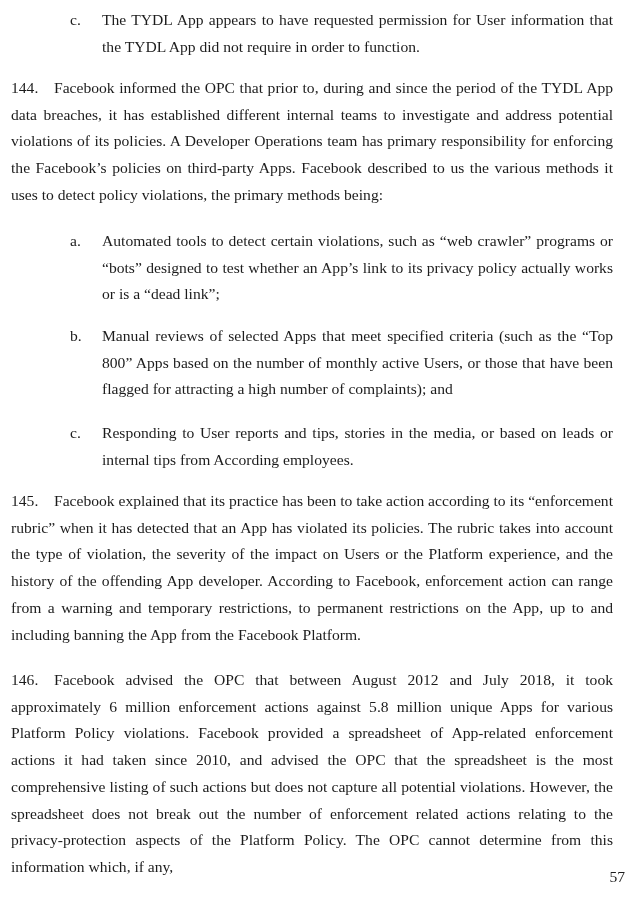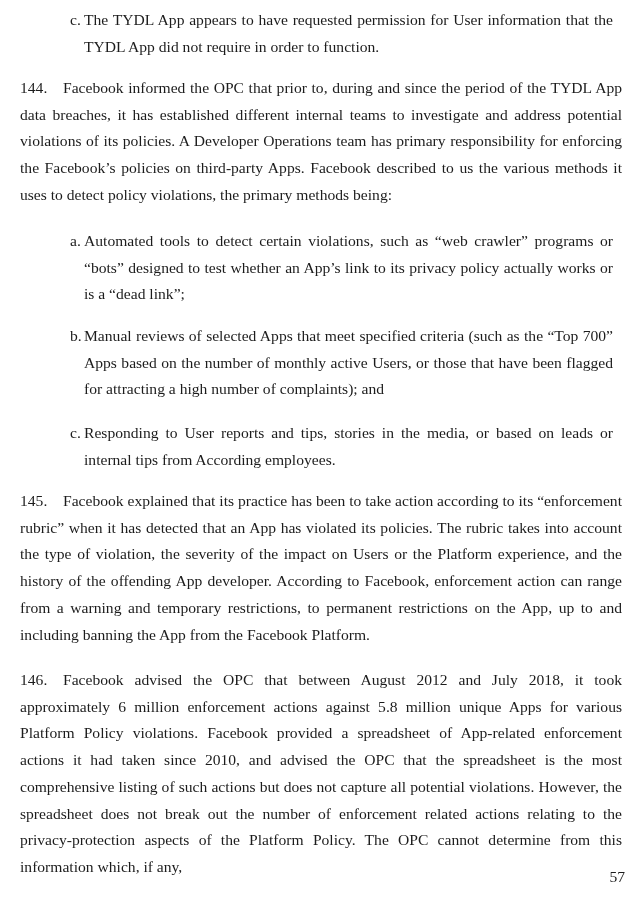--- a/index.html
+++ b/index.html
@@ -16,21 +16,21 @@
       font-size: 15.6px;
       color: #1c1c1c;
     }
     .page {
       position: absolute;
       left: 0; top: 0;
       width: 625px; height: 906px;
     }
     .para {
       position: absolute;
-      left: 20px;
+      left: 11px;
       width: 602px;
       line-height: 26.7px;
       text-align: justify;
       margin: 0;
     }
     .para .num {
       display: inline-block;
       width: 43px;
     }
     .item {
@@ -41,21 +41,21 @@
       margin: 0;
     }
     .item .marker {
       position: absolute;
       left: 0;
       top: 0;
       width: 22px;
     }
     .item .text {
       display: block;
-      margin-left: 14px;
+      margin-left: 32px;
       text-align: justify;
     }
     .page-number {
       position: absolute;
       left: 0;
       width: 625px;
       top: 865px;
       text-align: right;
       line-height: 24px;
     }
@@ -72,21 +72,21 @@
 
   <p class="para" style="top:75px;"><span class="num">144.</span><span>Facebook informed the OPC that prior to, during and since the period of the TYDL App data breaches, it has established different internal teams to investigate and address potential violations of its policies. A Developer Operations team has primary responsibility for enforcing the Facebook’s policies on third-party Apps. Facebook described to us the various methods it uses to detect policy violations, the primary methods being:</span></p>
 
   <div class="item" style="top:228px;">
     <span class="marker">a.</span>
     <span class="text">Automated tools to detect certain violations, such as “web crawler” programs or “bots” designed to test whether an App’s link to its privacy policy actually works or is a “dead link”;</span>
   </div>
 
   <div class="item" style="top:323px;">
     <span class="marker">b.</span>
-    <span class="text">Manual reviews of selected Apps that meet specified criteria (such as the “Top 700” Apps based on the number of monthly active Users, or those that have been flagged for attracting a high number of complaints); and</span>
+    <span class="text">Manual reviews of selected Apps that meet specified criteria (such as the “Top 800” Apps based on the number of monthly active Users, or those that have been flagged for attracting a high number of complaints); and</span>
   </div>
 
   <div class="item" style="top:420px;">
     <span class="marker">c.</span>
     <span class="text">Responding to User reports and tips, stories in the media, or based on leads or internal tips from According employees.</span>
   </div>
 
   <p class="para" style="top:488px;"><span class="num">145.</span><span>Facebook explained that its practice has been to take action according to its “enforcement rubric” when it has detected that an App has violated its policies. The rubric takes into account the type of violation, the severity of the impact on Users or the Platform experience, and the history of the offending App developer. According to Facebook, enforcement action can range from a warning and temporary restrictions, to permanent restrictions on the App, up to and including banning the App from the Facebook Platform.</span></p>
 
   <p class="para" style="top:667px;"><span class="num">146.</span><span>Facebook advised the OPC that between August 2012 and July 2018, it took approximately 6 million enforcement actions against 5.8 million unique Apps for various Platform Policy violations. Facebook provided a spreadsheet of App-related enforcement actions it had taken since 2010, and advised the OPC that the spreadsheet is the most comprehensive listing of such actions but does not capture all potential violations. However, the spreadsheet does not break out the number of enforcement related actions relating to the privacy-protection aspects of the Platform Policy. The OPC cannot determine from this information which, if any,</span></p>

